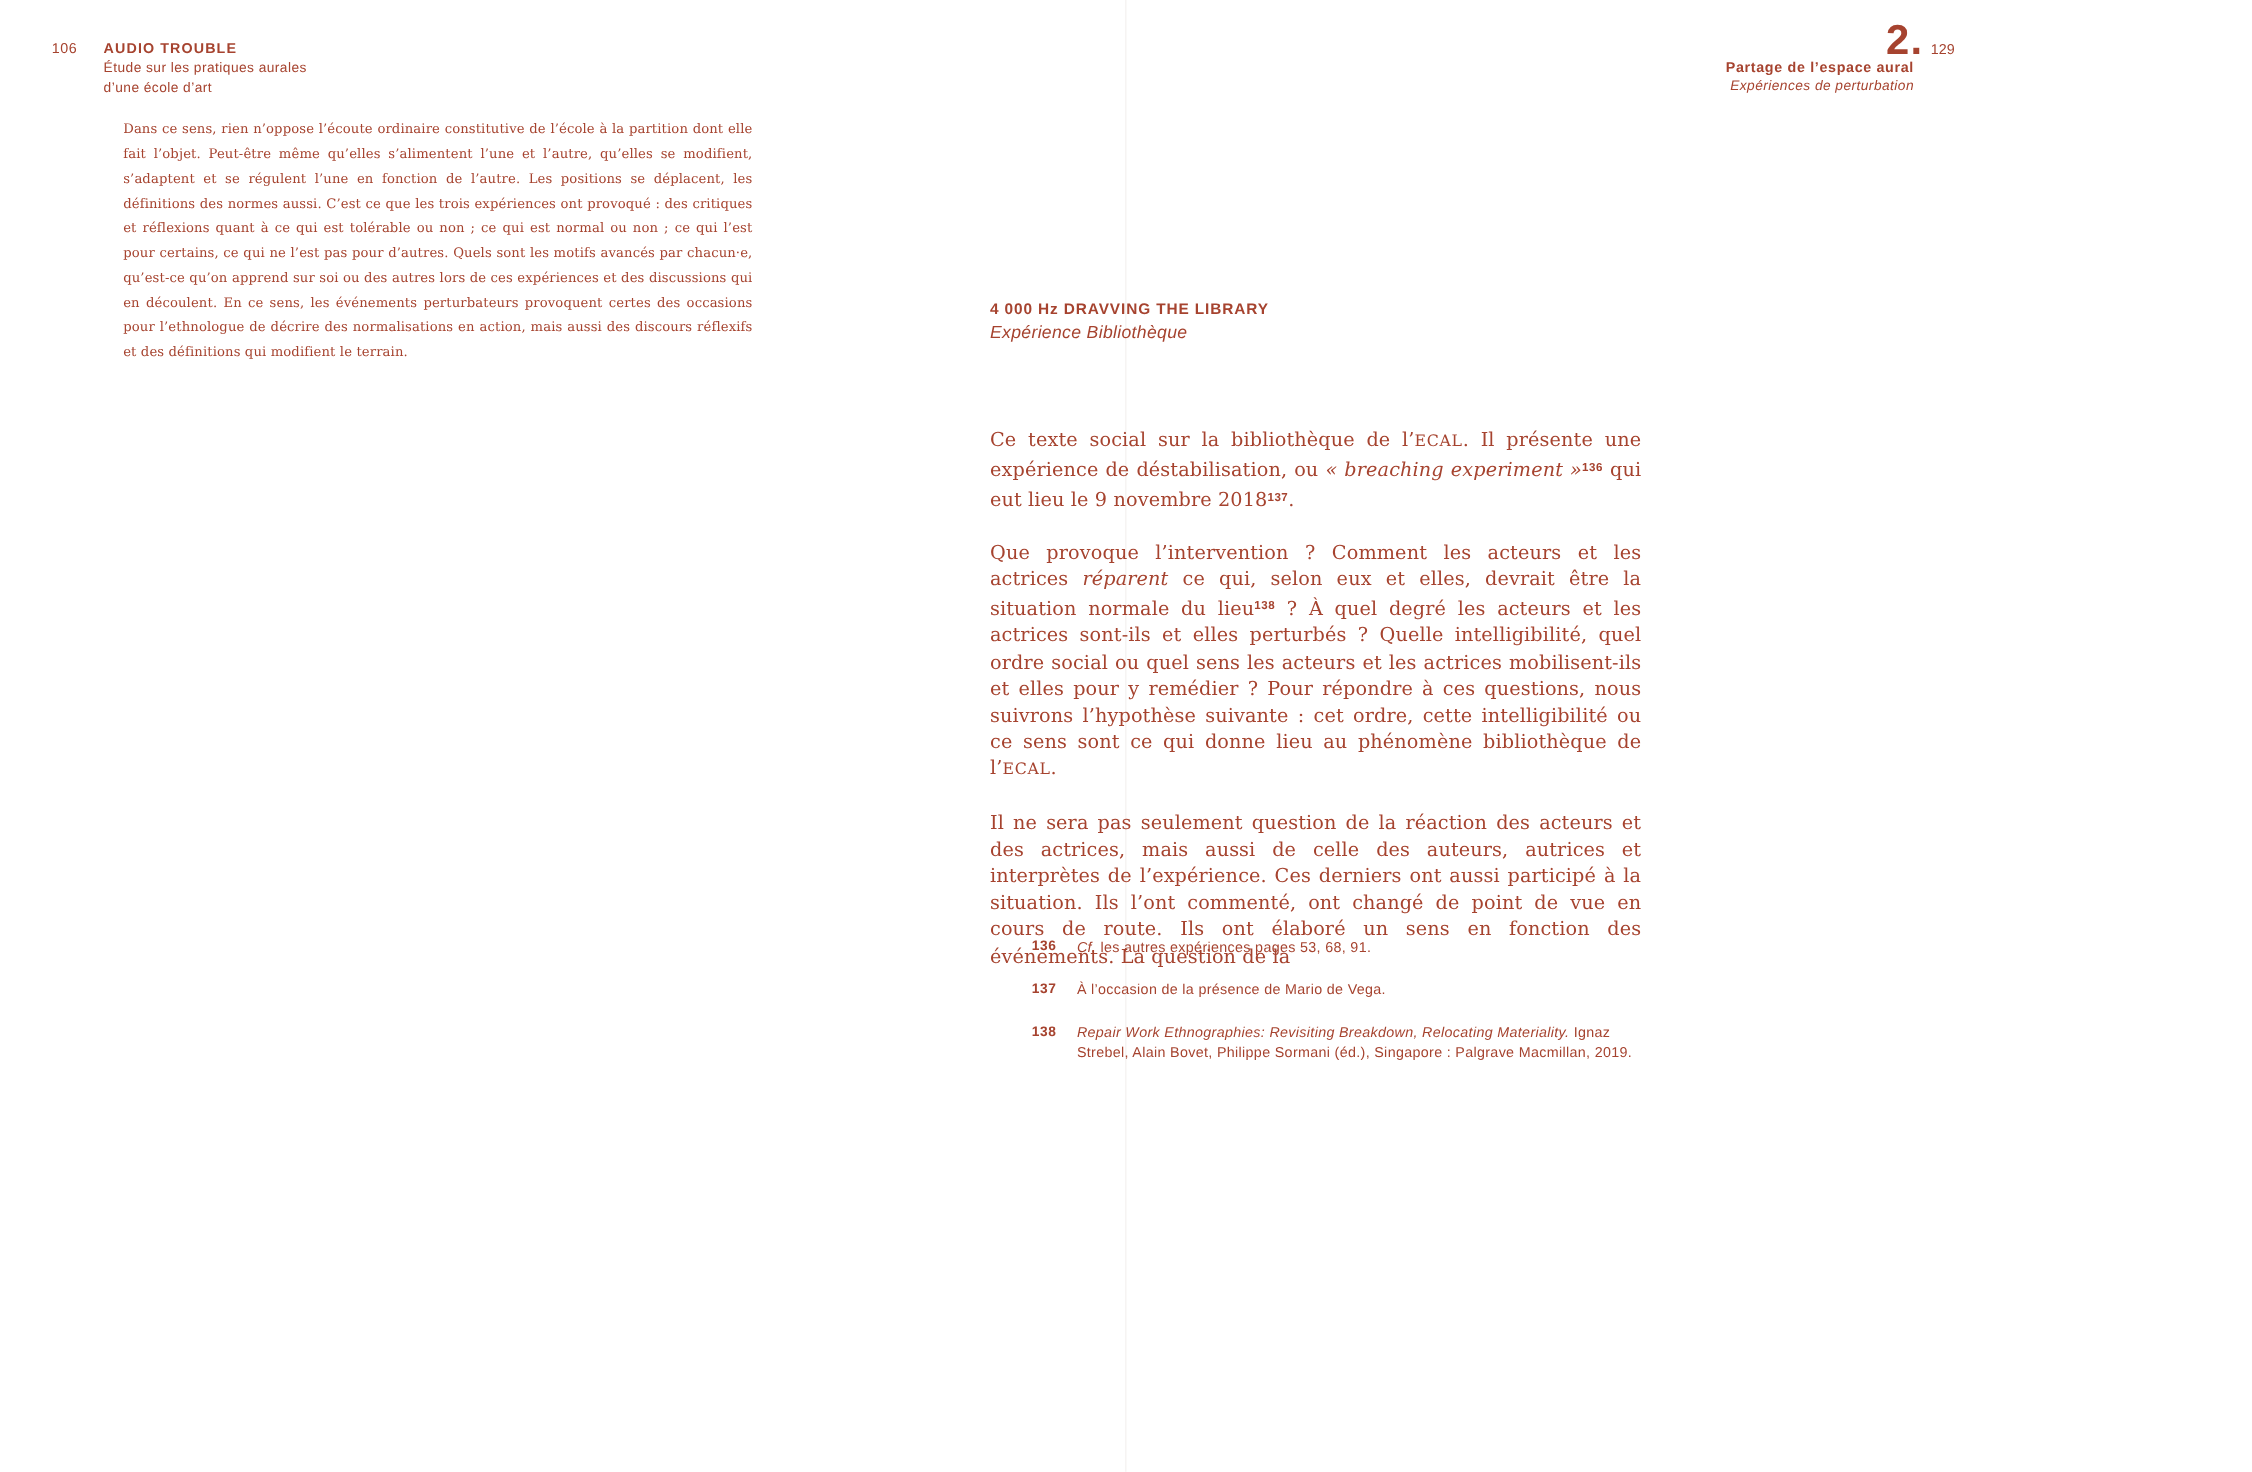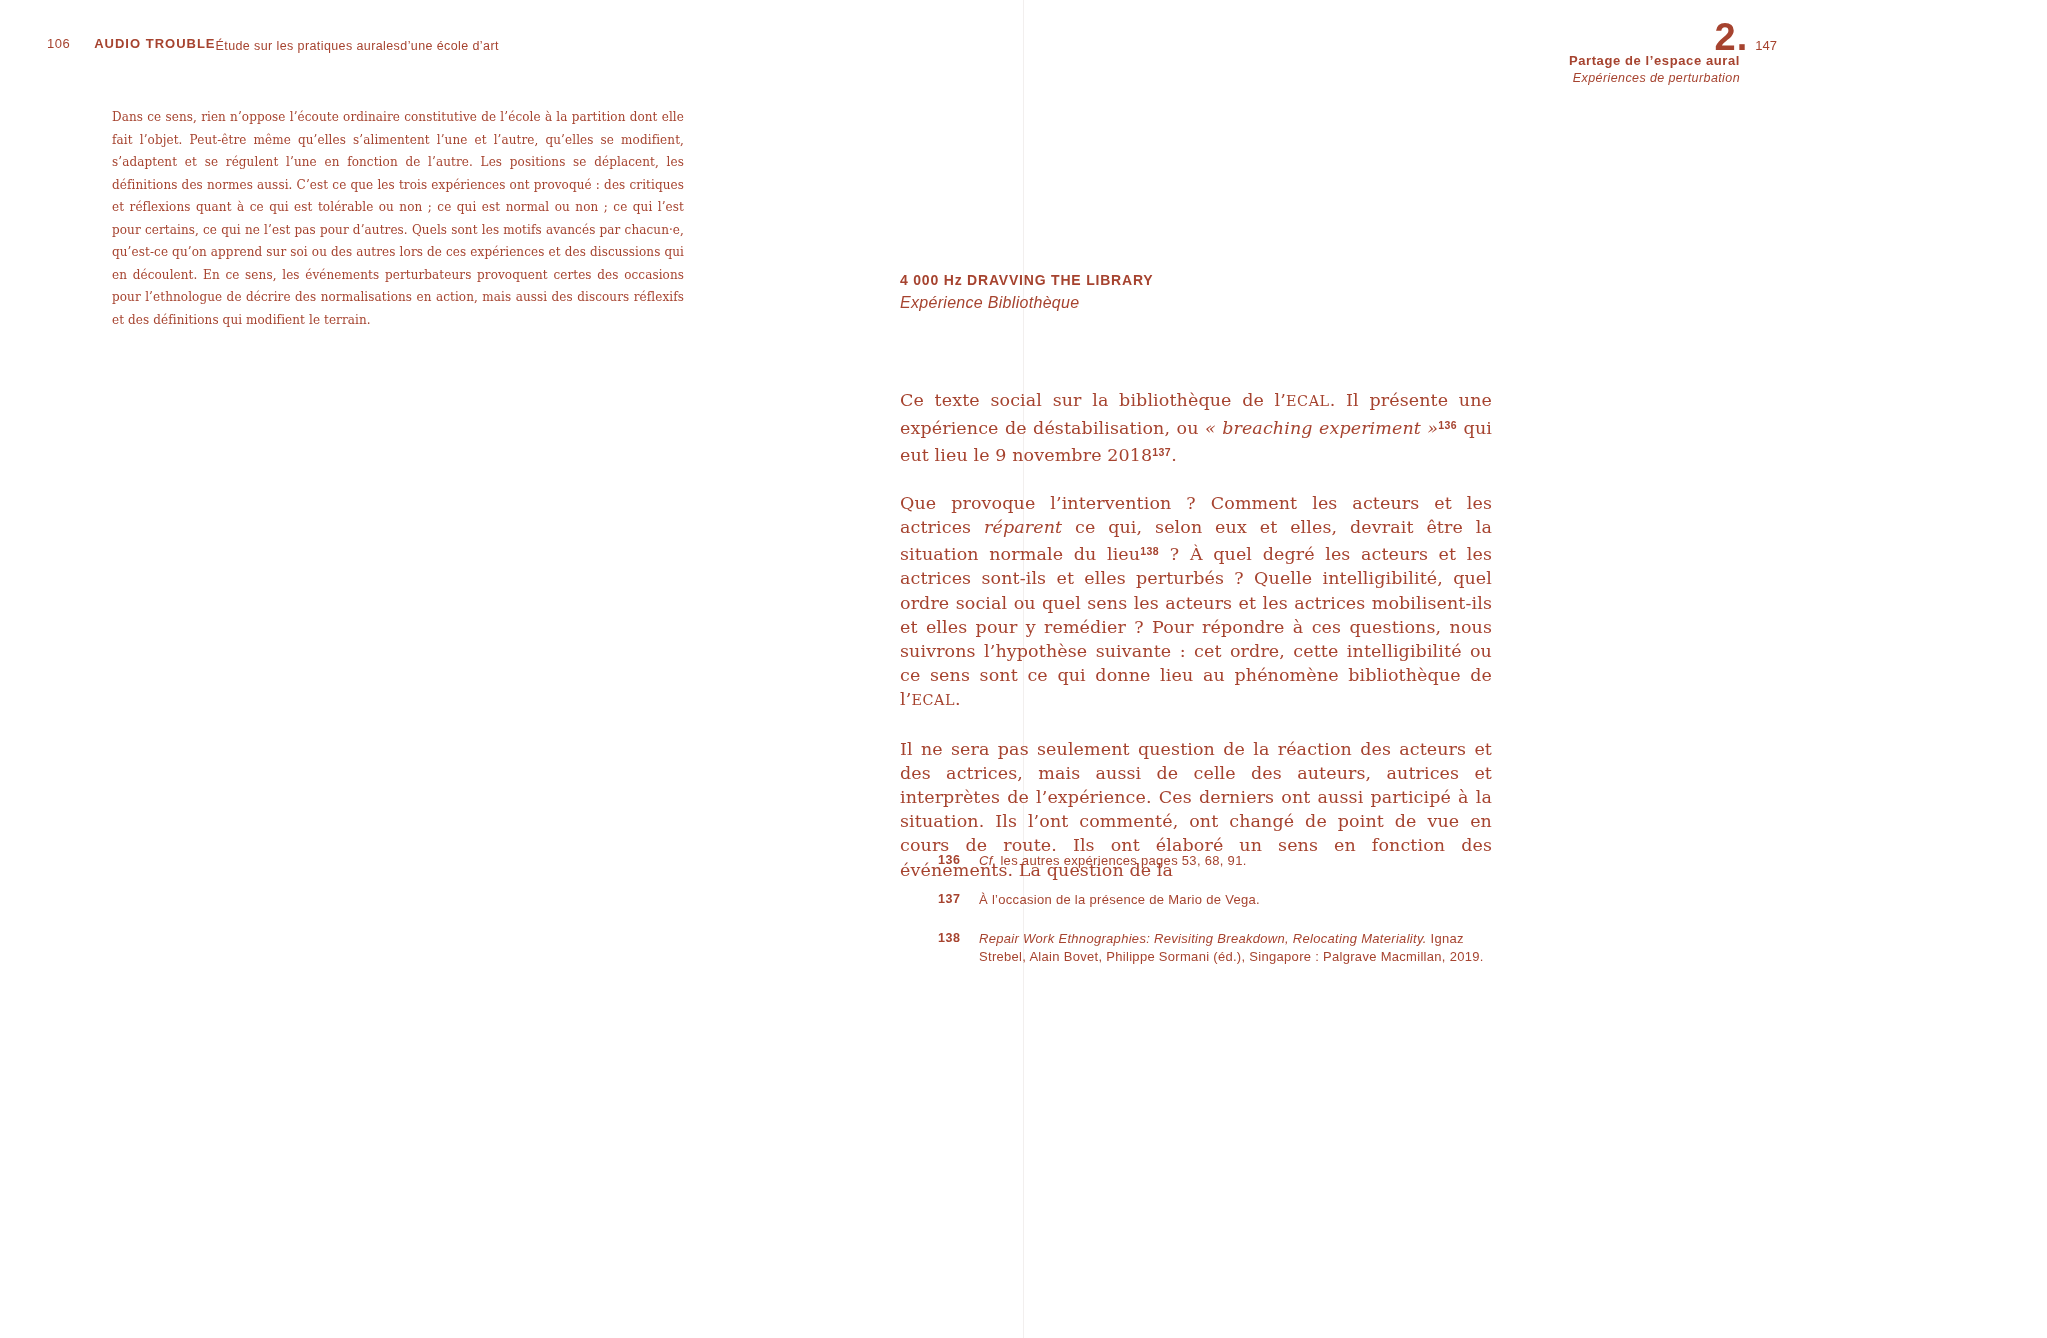--- a/index.html
+++ b/index.html
@@ -9,21 +9,21 @@
     font-family: "DejaVu Serif", serif;
     color: #a6432f;
     overflow: hidden;
   }
   .spread { position: relative; width: 1824px; height: 1338px; background: #ffffff; }
   .divider { position: absolute; left: 1023px; top: 0; width: 1px; height: 1338px; background: #f2efee; }
 
   
   .left-header { position: absolute; left: 47px; top: 36px; display: flex; gap: 24px; align-items: flex-start; }
   .pagenum { font-family: "Liberation Sans", sans-serif; font-size: 13px; letter-spacing: 0.5px; }
-  .head-block { display: flex; flex-direction: row; }
+  .head-block { display: flex; flex-direction: column; }
   .head-title { font-family: "Liberation Sans", sans-serif; font-weight: 700; font-size: 13px; letter-spacing: 1px; }
   .head-sub { font-family: "Liberation Sans", sans-serif; font-size: 12.5px; letter-spacing: 0.4px; line-height: 17px; margin-top: 2px; }
 
   
   .body-left {
     position: absolute; left: 112px; top: 106px; width: 572px;
     font-size: 12px; line-height: 22.5px; text-align: justify;
     letter-spacing: 0.1px; margin: 0;
   }
 
@@ -76,21 +76,21 @@
         <div class="head-sub">d’une école d’art</div>
       </div>
     </div>
     <p class="body-left">Dans ce sens, rien n’oppose l’écoute ordinaire constitutive de l’école à la partition dont elle fait l’objet. Peut-être même qu’elles s’alimentent l’une et l’autre, qu’elles se modifient, s’adaptent et se régulent l’une en fonction de l’autre. Les positions se déplacent, les définitions des normes aussi. C’est ce que les trois expériences ont provoqué : des critiques et réflexions quant à ce qui est tolérable ou non ; ce qui est normal ou non ; ce qui l’est pour certains, ce qui ne l’est pas pour d’autres. Quels sont les motifs avancés par chacun·e, qu’est-ce qu’on apprend sur soi ou des autres lors de ces expériences et des discussions qui en découlent. En ce sens, les événements perturbateurs provoquent certes des occasions pour l’ethnologue de décrire des normalisations en action, mais aussi des discours réflexifs et des définitions qui modifient le terrain.</p>
   </div>
 
   <div>
 
     <div class="chapter-line">
       <span class="chapter-num">2.</span>
-      <span class="chapter-pagenum">147</span>
+      <span class="chapter-pagenum">129</span>
     </div>
 
     <div class="right-head">
       <div class="right-head-title">Partage de l’espace aural</div>
       <div class="right-head-sub">Expériences de perturbation</div>
     </div>
 
     <div class="section-head">
       <div class="section-title">4 000 Hz DRAVVING THE LIBRARY</div>
       <div class="section-sub">Expérience Bibliothèque</div>

